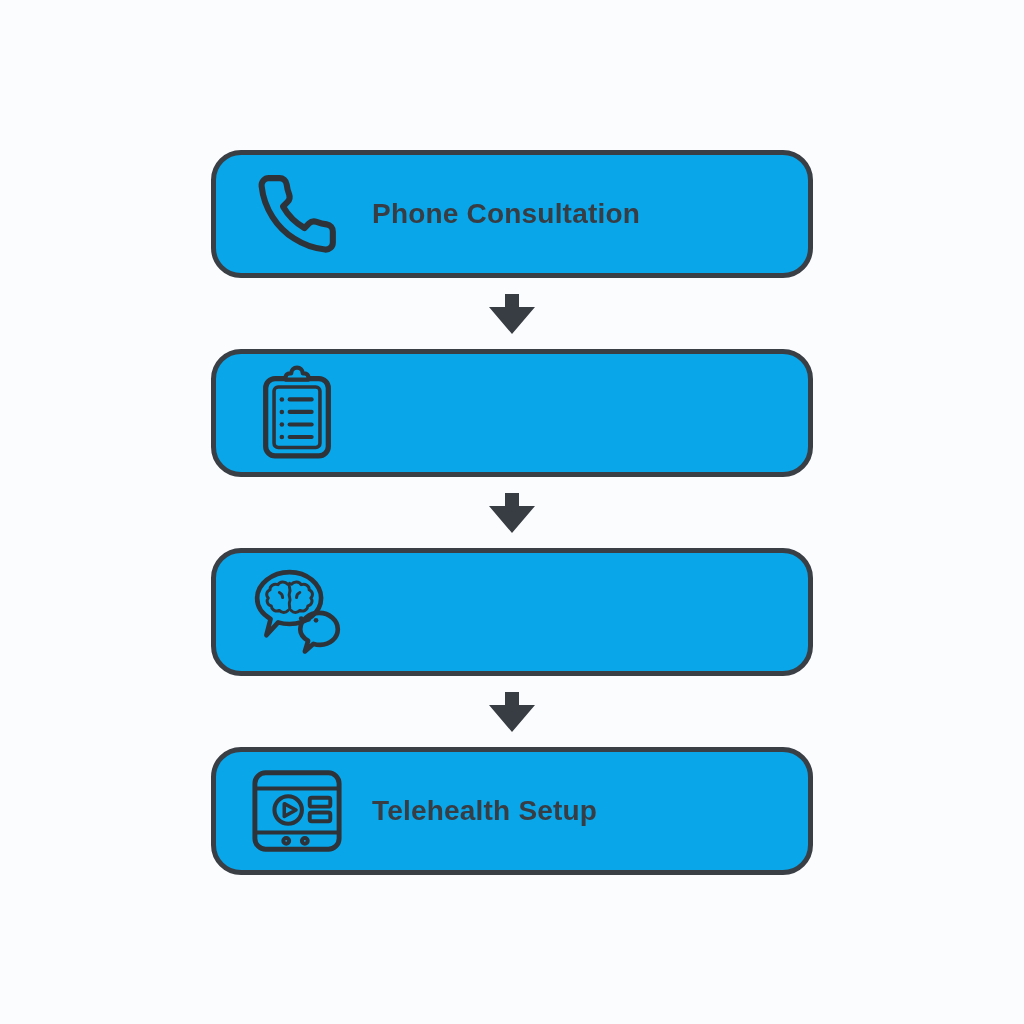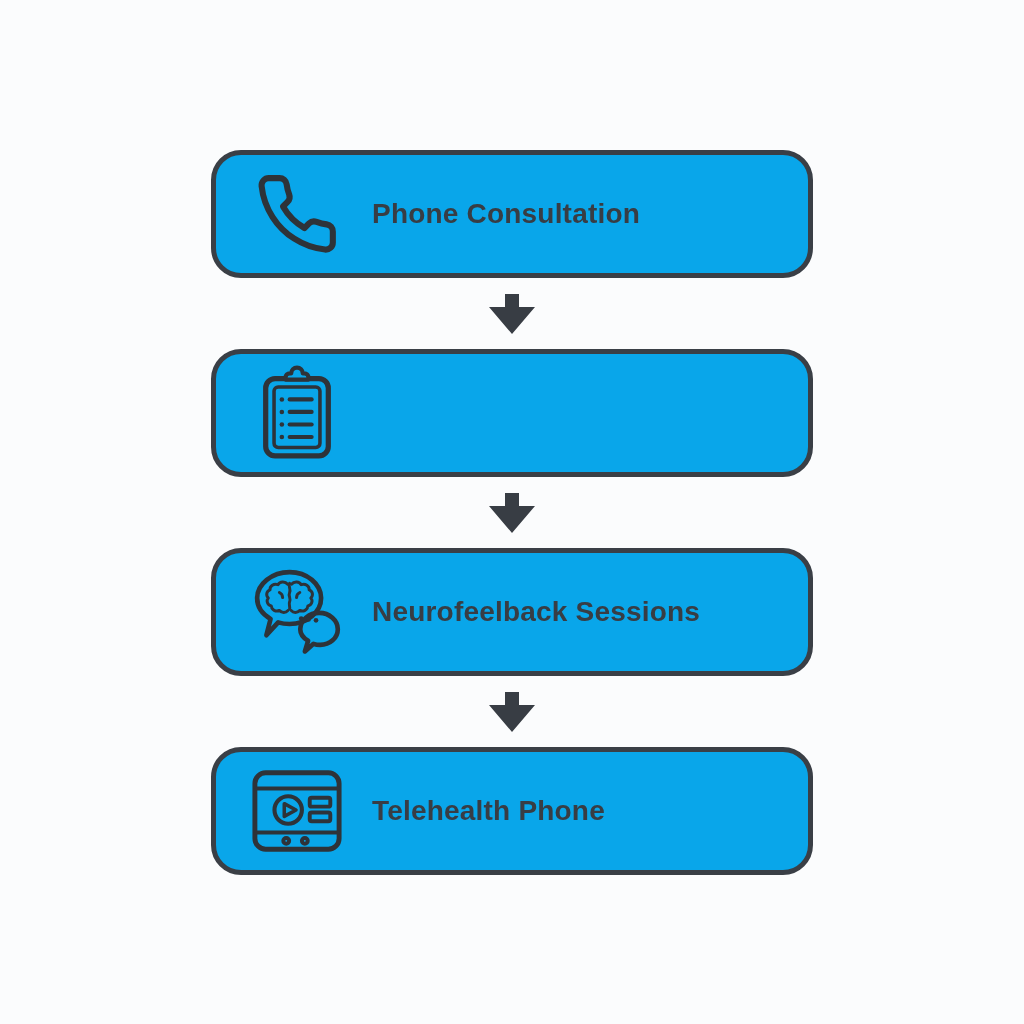--- a/index.html
+++ b/index.html
@@ -125,21 +125,20 @@
           <path d="M58 34 c-2 1 -3.5 3 -3.5 5.5"></path>
         </g>
         <path stroke-width="5" d="M79 56 C 90 56 99 64 99 73.5 C 99 83 90.5 90.5 80 90.5 C 77.5 90.5 75 90.1 72.8 89.3 L 63.5 97.5 L 67 86 C 61.5 82.7 58.5 78.5 58.5 73.5 C 58.5 64 68 56 79 56 Z"></path>
         <g fill="#2E3339" stroke="none">
           <circle cx="59.5" cy="62" r="2.5"></circle>
           <circle cx="67.5" cy="63" r="2.5"></circle>
           <circle cx="75.5" cy="64" r="2.5"></circle>
         </g>
       </svg>
     </span>
-    <span class="step-label">Neurofeelback Sessions</span>
   </div>
 
   <div class="connector">
     <span>
       <svg class="arrow-svg" width="48" height="40" viewBox="0 0 48 40">
         <polygon points="17,0 31,0 31,13 47,13 24,40 1,13 17,13" fill="#383D44"></polygon>
       </svg>
     </span>
   </div>
 
@@ -150,16 +149,16 @@
         <line x1="6" y1="21" x2="90" y2="21" stroke-width="4"></line>
         <line x1="6" y1="66" x2="90" y2="66" stroke-width="4"></line>
         <circle cx="39" cy="43" r="14" stroke-width="4.2"></circle>
         <path d="M35 36.5 L 47 43 L 35 49.5 Z" stroke-width="3.6"></path>
         <rect x="61" y="30.5" width="21" height="9" rx="2" stroke-width="4"></rect>
         <rect x="61" y="45.5" width="21" height="9" rx="2" stroke-width="4"></rect>
         <circle cx="37" cy="74.5" r="3" stroke-width="4"></circle>
         <circle cx="56" cy="74.5" r="3" stroke-width="4"></circle>
       </svg>
     </span>
-    <span class="step-label">Telehealth Phone</span>
+    <span class="step-label">Telehealth Setup</span>
   </div>
 
 </div>
 
 </body></html>

